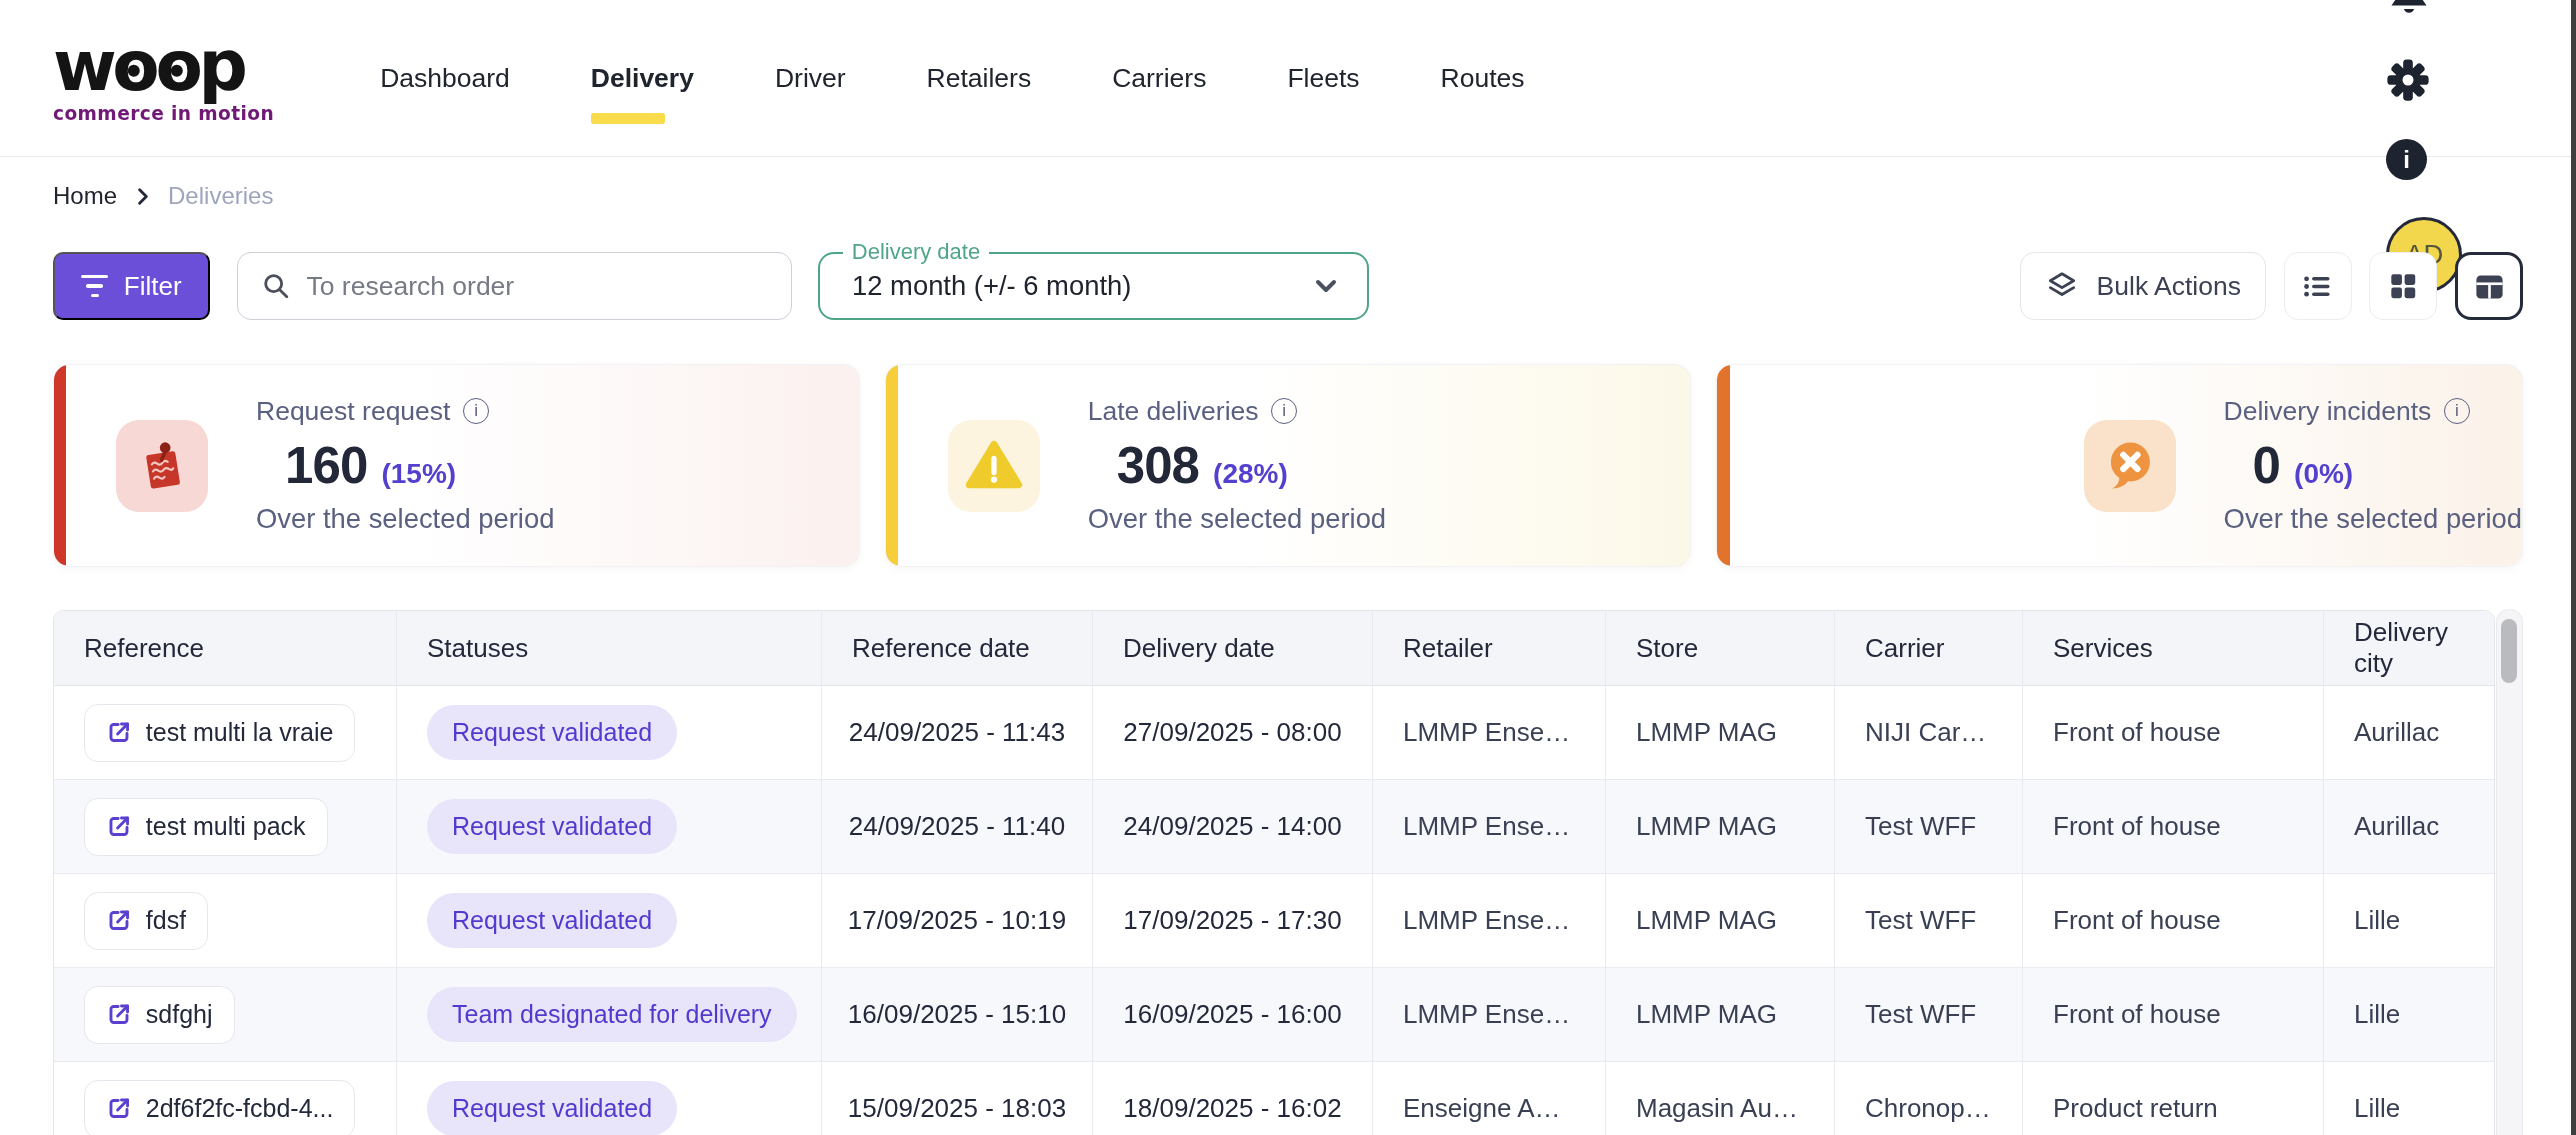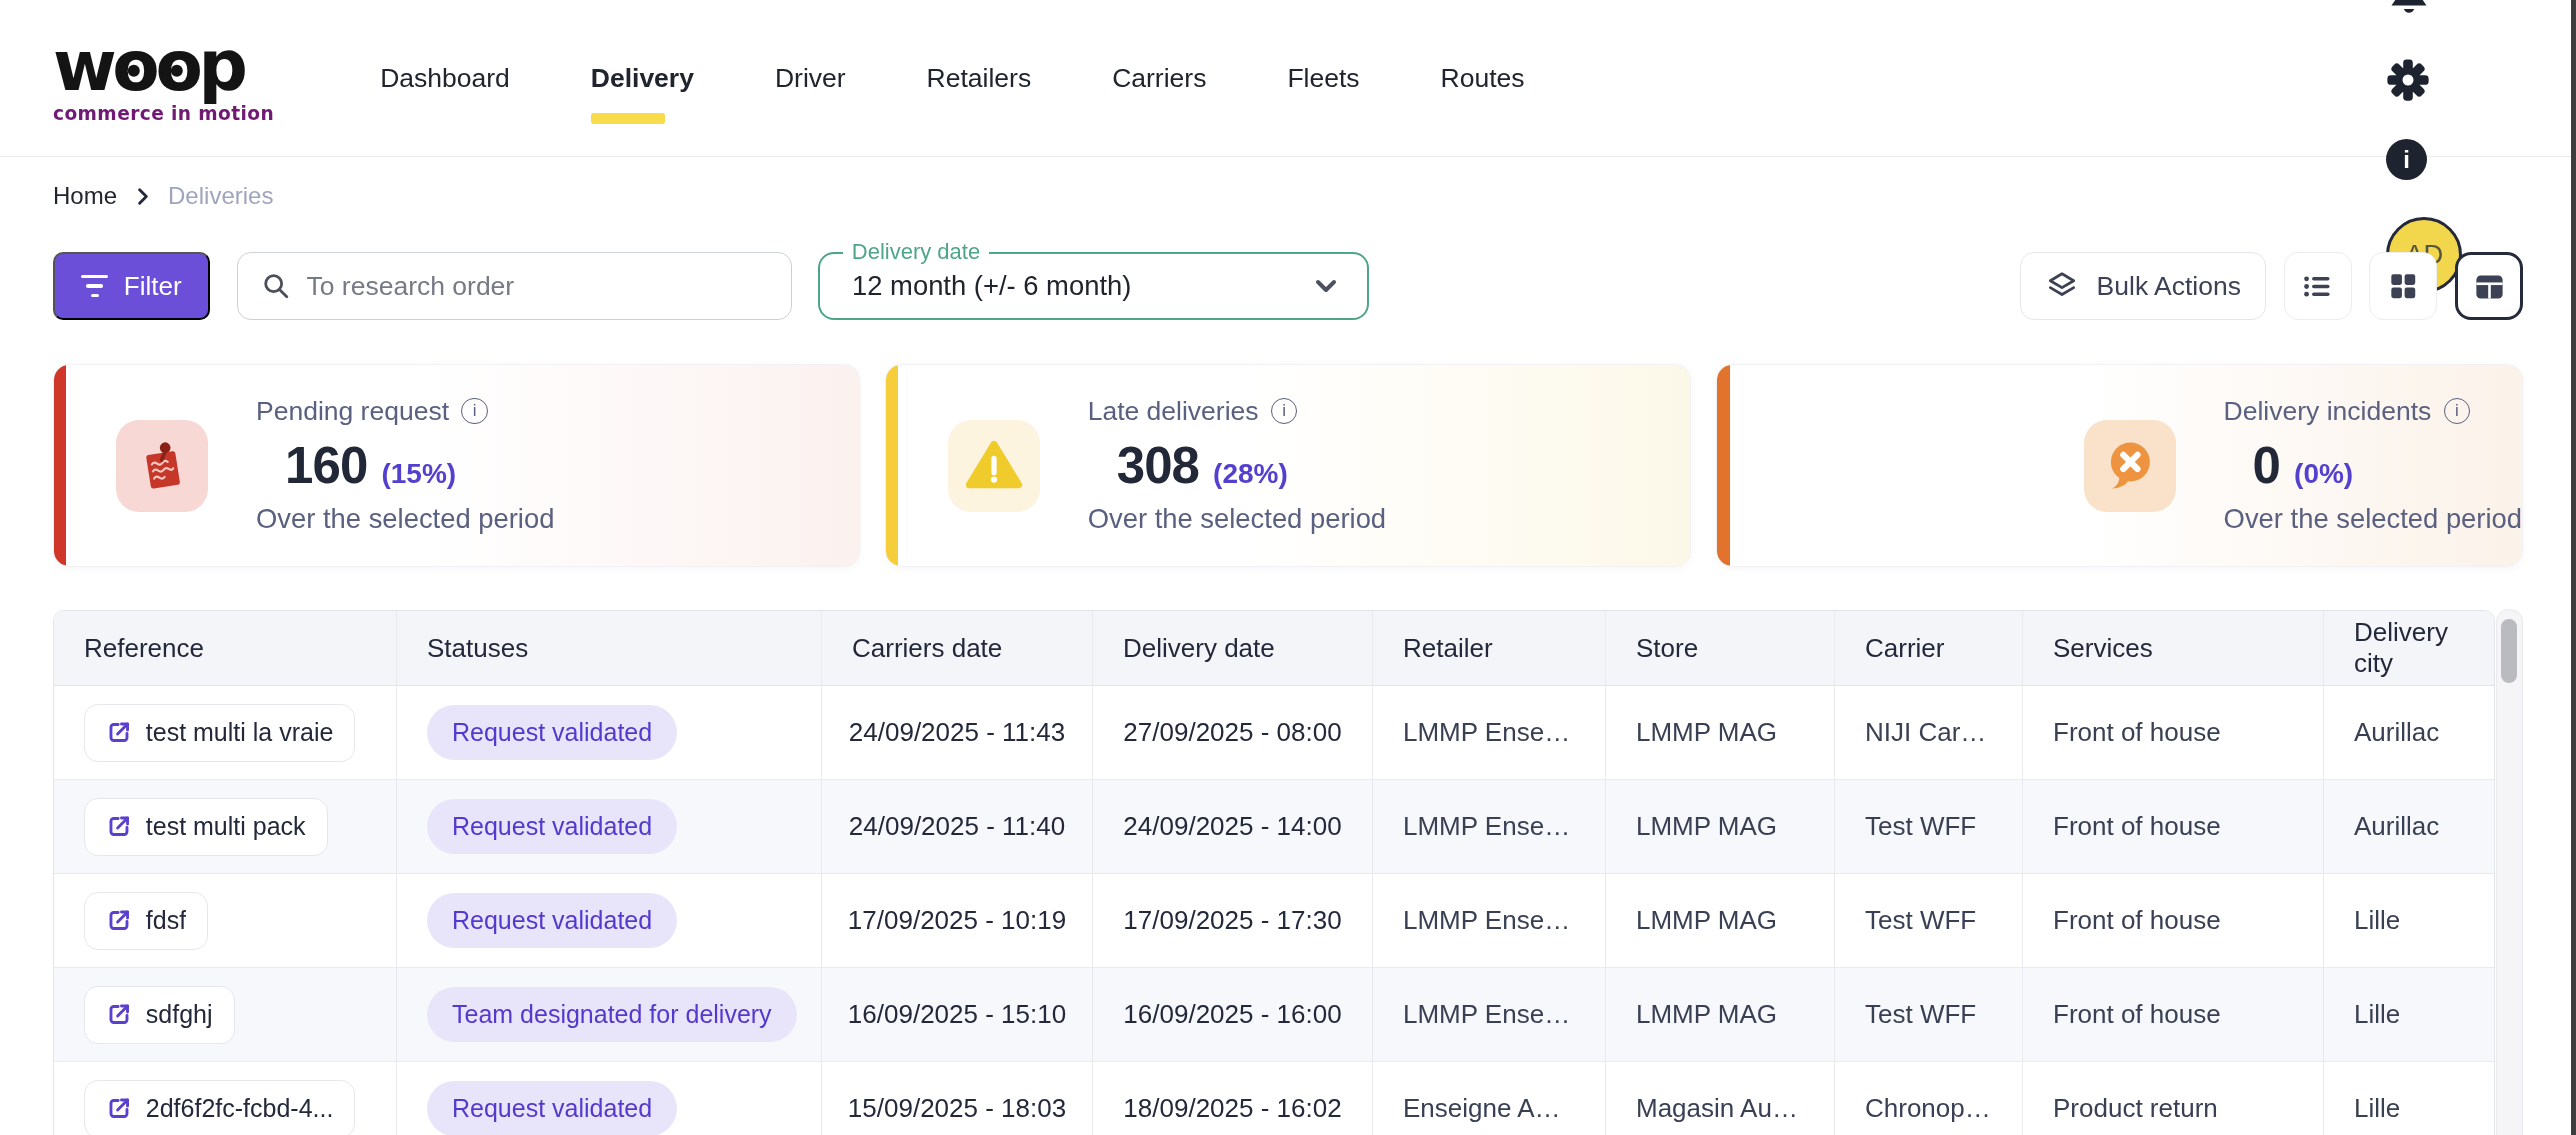--- a/index.html
+++ b/index.html
@@ -285,21 +285,21 @@
             <path d="M21 29 q3 -3 6 0 t6 0 t6 0" stroke="#F3C9C2" stroke-width="2.4" fill="none" stroke-linecap="round"></path>
             <path d="M21 37 q3 -3 6 0 t6 0 t6 0 t5 0" stroke="#F3C9C2" stroke-width="2.4" fill="none" stroke-linecap="round"></path>
             <path d="M21 45 q3 -3 6 0 t6 0" stroke="#F3C9C2" stroke-width="2.4" fill="none" stroke-linecap="round"></path>
           </g>
           <circle cx="35" cy="12" r="6" fill="#8A2117"></circle>
           <path d="M35 16 l-4 10" stroke="#8A2117" stroke-width="4" stroke-linecap="round"></path>
         </svg>
       </div>
       <div class="card-body">
         <div class="card-title">
-            <span>Pending request</span>
+            <span>Request request</span>
             <span class="info-dot">i</span>
           </div>
         <div class="card-number-row">
           <span class="card-number">160</span>
           <span class="card-percent">(15%)</span>
         </div>
         <div class="card-sub">Over the selected period</div>
       </div>
     </div>
 
@@ -346,21 +346,21 @@
         </div>
         <div class="card-sub">Over the selected period</div>
       </div>
     </div>
   </div>
 
   <div class="table">
     <div class="t-row t-head">
       <div class="t-cell">Reference</div>
       <div class="t-cell">Statuses</div>
-      <div class="t-cell">Carriers date</div>
+      <div class="t-cell">Reference date</div>
       <div class="t-cell">Delivery date</div>
       <div class="t-cell">Retailer</div>
       <div class="t-cell">Store</div>
       <div class="t-cell">Carrier</div>
       <div class="t-cell">Services</div>
       <div class="t-cell">Delivery city</div>
     </div>
 
     <div class="t-row t-body-row">
       <div class="t-cell">

